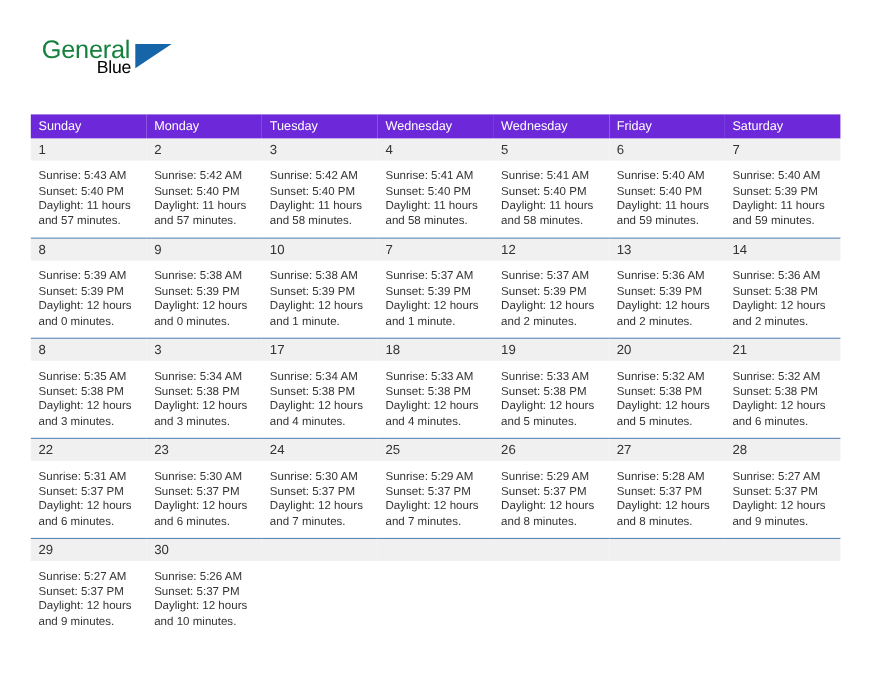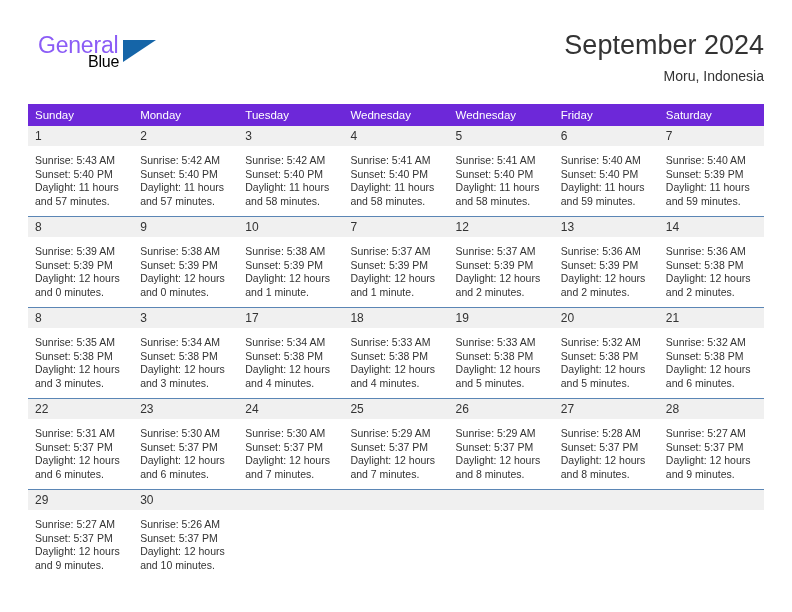--- a/index.html
+++ b/index.html
@@ -37,21 +37,21 @@
     top: 0;
     width: 240px;
     height: 60px;
   }
   .logo-general {
     position: absolute;
     left: 10px;
     top: 4px;
     font-size: 23px;
     letter-spacing: -0.2px;
-    color: #8b5cf6;
+    color: #15803d;
     font-family: "Liberation Sans", sans-serif;
   }
   .logo-blue {
     position: absolute;
     left: 60px;
     top: 25px;
     font-size: 16px;
     letter-spacing: -0.2px;
     color: #000000;
     font-family: "Liberation Sans", sans-serif;
@@ -153,24 +153,20 @@
 <div class="page">
 
   <div class="masthead">
 
     <div class="logo">
       <span class="logo-general">General</span>
       <span class="logo-triangle"></span>
       <span class="logo-blue">Blue</span>
     </div>
 
-    <div class="title-block">
-      <div class="cal-title">September 2024</div>
-      <div class="cal-subtitle">Moru, Indonesia</div>
-    </div>
 
   </div>
 
   <table class="calendar">
     <thead>
       <tr>
         <th>Sunday</th>
         <th>Monday</th>
         <th>Tuesday</th>
         <th>Wednesday</th>

